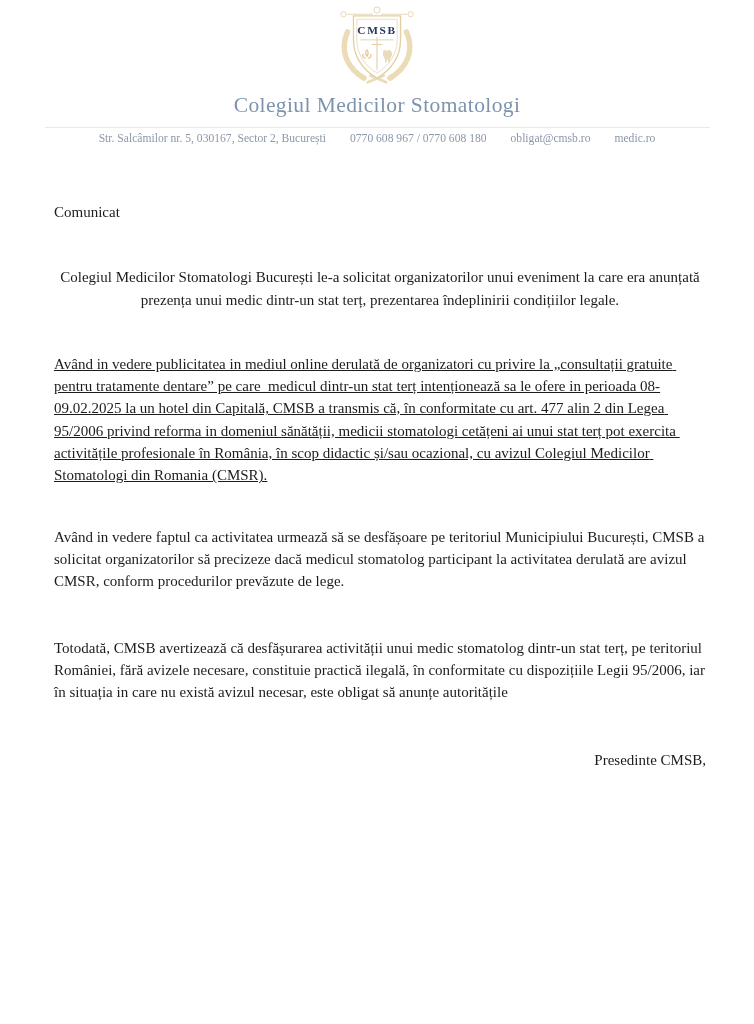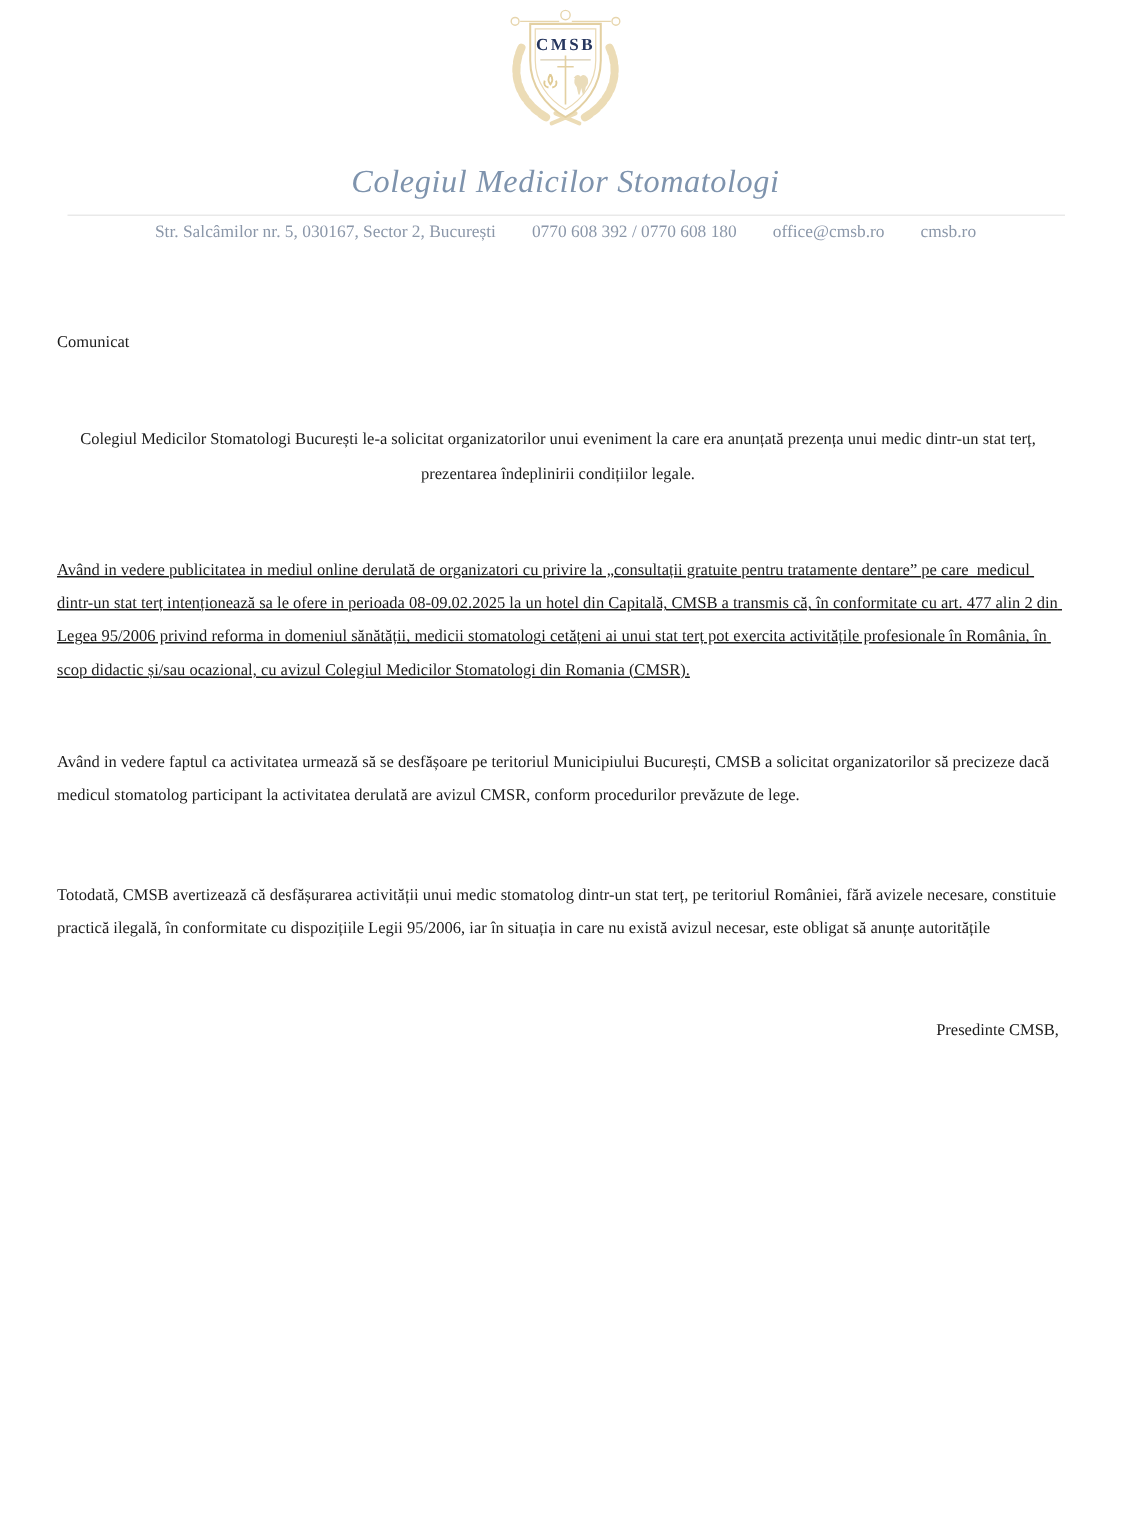--- a/index.html
+++ b/index.html
@@ -13,25 +13,24 @@
     overflow:hidden;
     box-sizing:border-box;
   }
   
   .letterhead{
     padding-top:5px;
     text-align:center;
   }
   .crest{display:block;margin:0 auto;}
   .org-title{
-    margin-top:20px;
+    margin-top:4px;
     font-size:21.5px;
     color:#7e93ad;
     letter-spacing:0.4px;
-    font-style:italic;
   }
   .org-subtitle{
     margin-top:3px;
     font-size:11px;
     color:#e8d7b0;
     letter-spacing:8px;
     text-indent:8px;
     font-weight:bold;
   }
   .header-divider{
@@ -44,22 +43,22 @@
     margin-top:4px;
     display:flex;
     justify-content:center;
     gap:24px;
     font-size:11.6px;
     color:#8b97a9;
     font-variant-numeric:oldstyle-nums;
   }
   
   .letter-body{
-    padding:56px 48px 0 38px;
-    font-size:11px;
+    padding:56px 48px 0 54px;
+    font-size:15px;
     line-height:22.3px;
     color:#1c1c1c;
   }
   .letter-body p{
     margin:0;
     white-space:pre-wrap;
   }
   .doc-title{margin-bottom:43px !important;}
   .para-1{margin-bottom:42px !important;text-align:center;}
   .para-2{margin-bottom:39px !important;text-decoration:underline;}
@@ -102,23 +101,23 @@
       </g>
       <text x="60" y="34" text-anchor="middle" font-family="Liberation Serif, serif" font-size="13.5" font-weight="bold" letter-spacing="2" fill="#26365e">CMSB</text>
     </svg>
 
     <div class="org-title">Colegiul Medicilor Stomatologi</div>
 
     <hr class="header-divider">
 
     <div class="contact-row">
       <span>Str. Salcâmilor nr. 5, 030167, Sector 2, București</span>
-      <span>0770 608 392 / 0770 608 180</span>
-      <span>office@cmsb.ro</span>
-      <span>cmsb.ro</span>
+      <span>0770 608 967 / 0770 608 180</span>
+      <span>obligat@cmsb.ro</span>
+      <span>medic.ro</span>
     </div>
   </header>
 
   <main class="letter-body">
     <p class="doc-title">Comunicat</p>
     <p class="para-1">Colegiul Medicilor Stomatologi București le-a solicitat organizatorilor unui eveniment la care era anunțată prezența unui medic dintr-un stat terț, prezentarea îndeplinirii condițiilor legale.</p>
     <p class="para-2">Având in vedere publicitatea in mediul online derulată de organizatori cu privire la „consultații gratuite pentru tratamente dentare” pe care  medicul dintr-un stat terț intenționează sa le ofere in perioada 08-09.02.2025 la un hotel din Capitală, CMSB a transmis că, în conformitate cu art. 477 alin 2 din Legea 95/2006 privind reforma in domeniul sănătății, medicii stomatologi cetățeni ai unui stat terț pot exercita activitățile profesionale în România, în scop didactic și/sau ocazional, cu avizul Colegiul Medicilor Stomatologi din Romania (CMSR).</p>
     <p class="para-3">Având in vedere faptul ca activitatea urmează să se desfășoare pe teritoriul Municipiului București, CMSB a solicitat organizatorilor să precizeze dacă medicul stomatolog participant la activitatea derulată are avizul CMSR, conform procedurilor prevăzute de lege.</p>
     <p class="para-4">Totodată, CMSB avertizează că desfășurarea activității unui medic stomatolog dintr-un stat terț, pe teritoriul României, fără avizele necesare, constituie practică ilegală, în conformitate cu dispozițiile Legii 95/2006, iar în situația in care nu există avizul necesar, este obligat să anunțe autoritățile</p>
     <p class="sig-role">Presedinte CMSB,</p>

